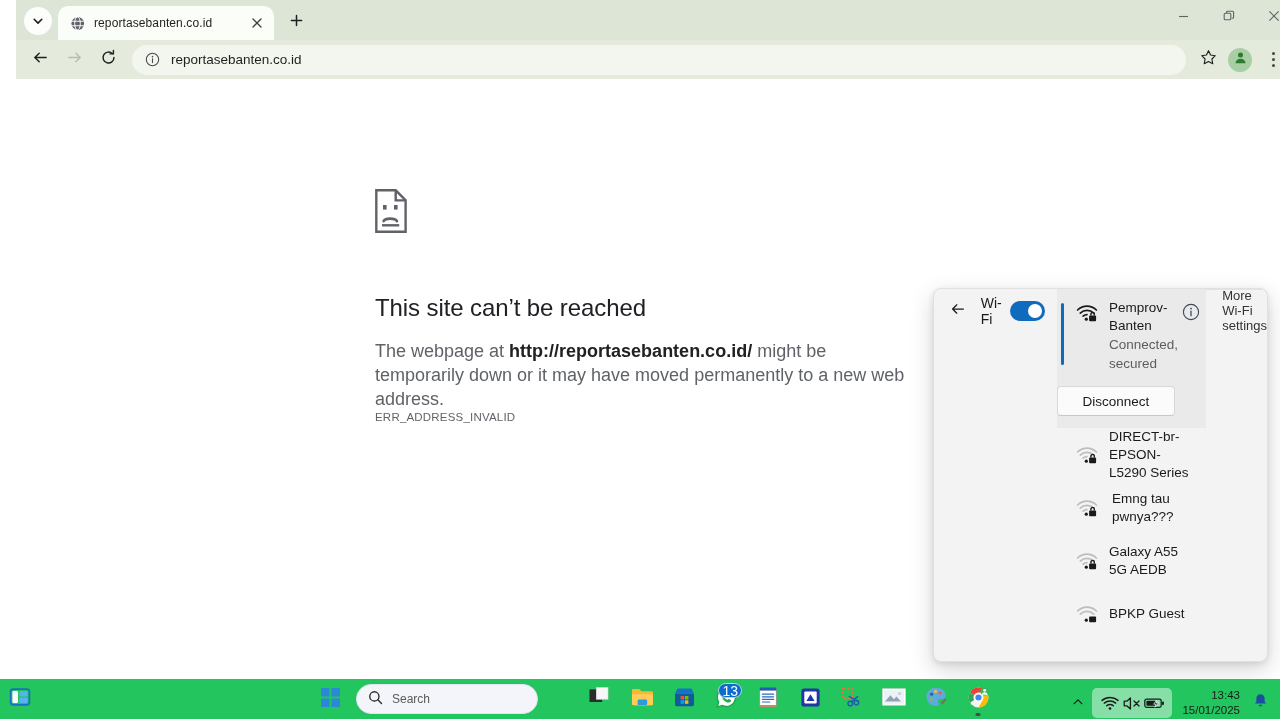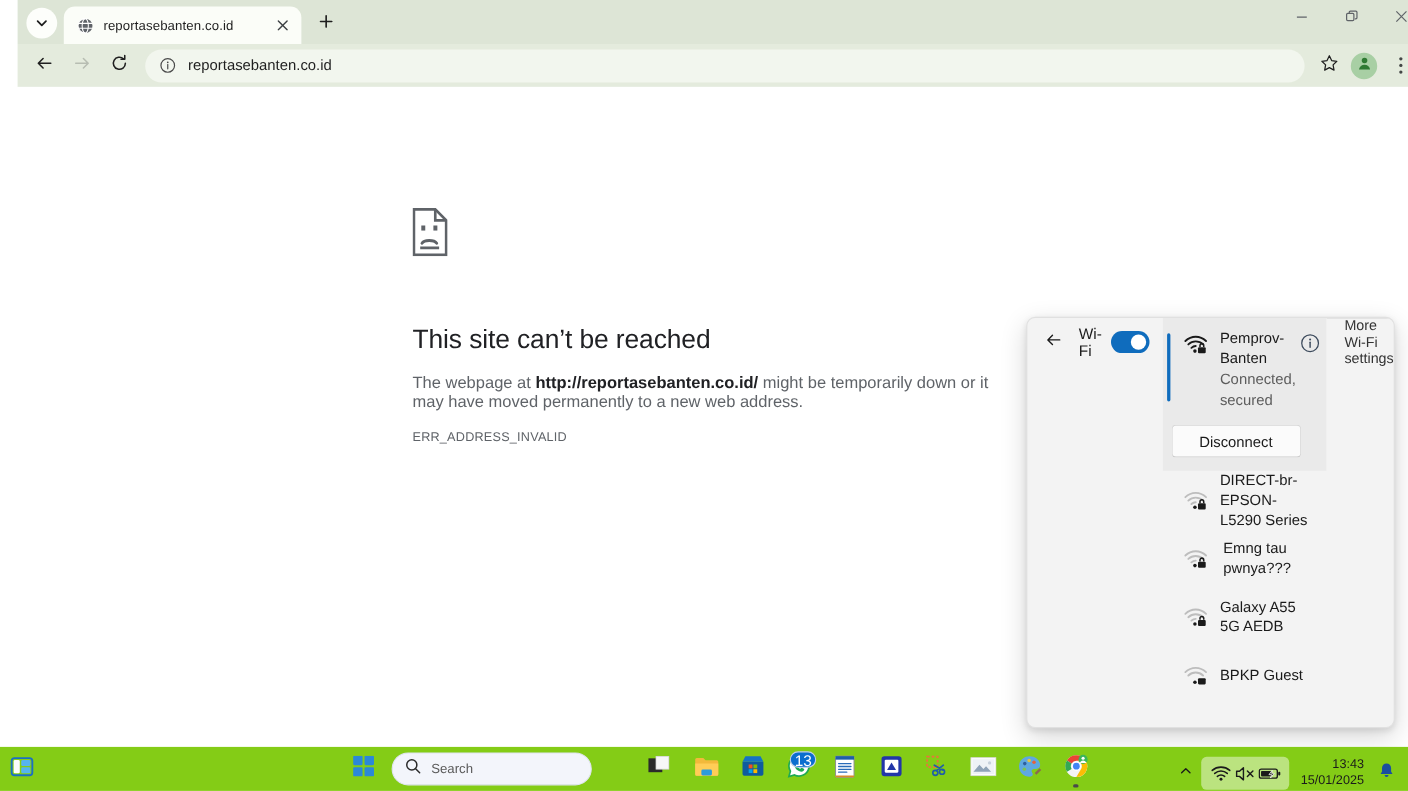--- a/index.html
+++ b/index.html
@@ -158,24 +158,23 @@
   }
   #err-icon { margin-bottom: 57px; }
   #err-title {
     font-size: 24px;
     font-weight: normal;
     color: #202124;
     letter-spacing: -.1px;
     margin-bottom: 17px;
   }
   #err-body {
-    font-size: 15px;
-    line-height: 17px;
+    font-size: 18px;
+    line-height: 24px;
     color: #5f6368;
-    margin-bottom: 18px;
     max-width: 540px;
   }
   #err-body b { color: #202124; font-weight: bold; }
   #err-code {
     font-size: 11.5px;
     color: #5f6368;
     letter-spacing: .2px;
   }
 
   
@@ -266,21 +265,21 @@
     line-height: 19px;
   }
   .info-btn {
     width: 26px; height: 26px;
     display:flex;align-items:center;justify-content:center;
     cursor: pointer;
     flex: 0 0 26px;
   }
   #disconnect-row {
     display: flex;
-    justify-content: center;
+    justify-content: flex-start;
     padding: 13px 16px 0 0;
   }
   #disconnect-btn {
     min-width: 118px;
     height: 30px;
     background: #fbfbfb;
     border: 1px solid #d8d8d8;
     border-bottom-color: #c8c8c8;
     border-radius: 4px;
     font-size: 13.5px;
@@ -319,21 +318,21 @@
     font-size: 13px;
     color: #333333;
     cursor: pointer;
   }
 
   
   #taskbar {
     position: absolute;
     left: 0; top: 679px;
     width: 1280px; height: 40px;
-    background: #84cc16;
+    background: #22c55e;
     display: flex;
     align-items: center;
   }
   #widgets-btn {
     width: 40px; height: 40px;
     display:flex;align-items:center;justify-content:center;
     cursor: pointer;
   }
   #tb-center {
     position: absolute;

